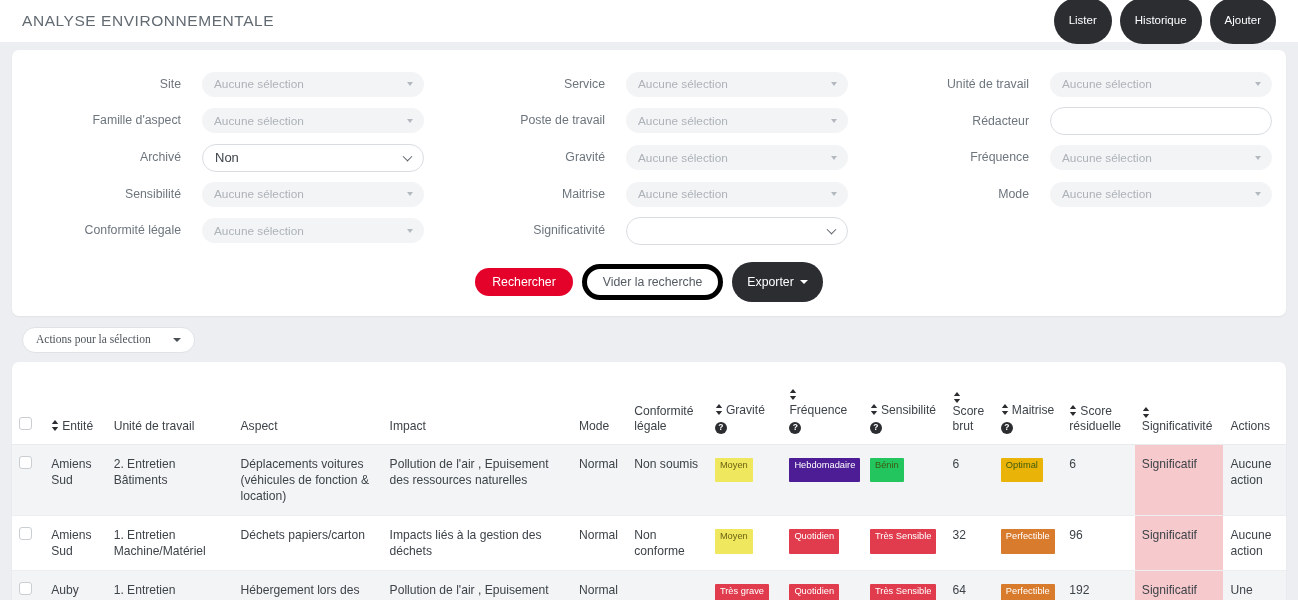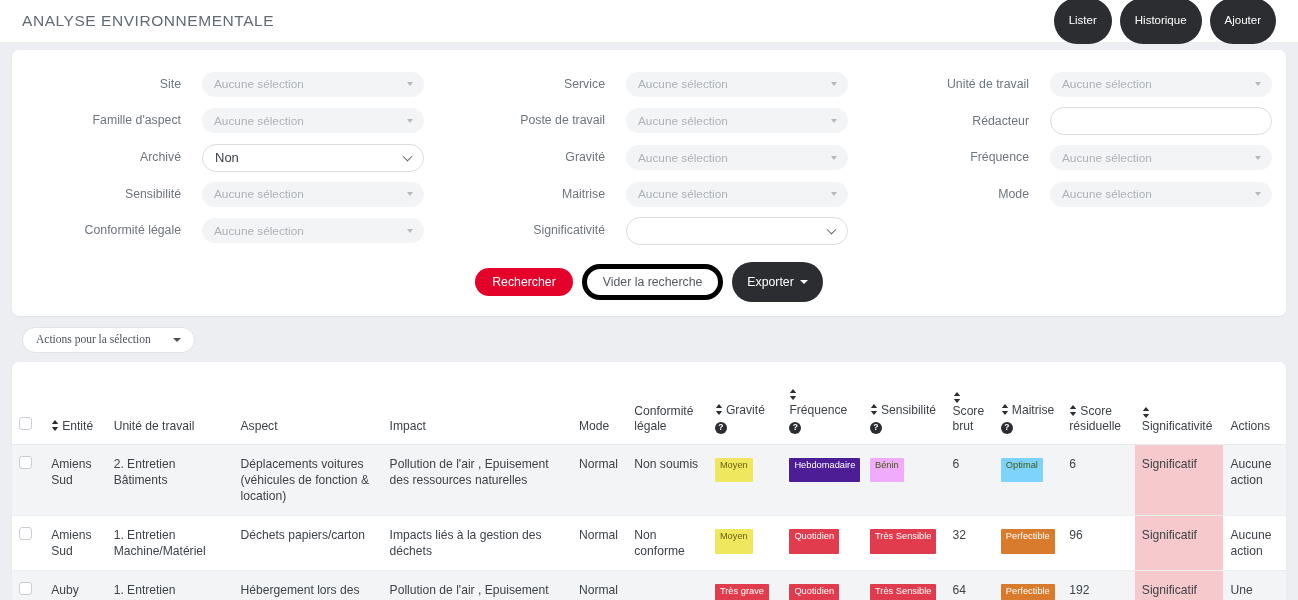--- a/index.html
+++ b/index.html
@@ -488,23 +488,23 @@
         <tr class="odd">
           <td><span class="cbx"></span></td>
           <td>Amiens Sud</td>
           <td>2. Entretien Bâtiments</td>
           <td>Déplacements voitures (véhicules de fonction &amp; location)</td>
           <td>Pollution de l'air , Epuisement des ressources naturelles</td>
           <td>Normal</td>
           <td>Non soumis</td>
           <td><span class="badge" style="background:#efe75e;color:#6d6212">Moyen</span></td>
           <td><span class="badge" style="background:#4c1d95;color:#ffffff">Hebdomadaire</span></td>
-          <td><span class="badge" style="background:#f0abfc;color:#3d5a10">Bénin</span></td>
+          <td><span class="badge" style="background:#22c55e;color:#3d5a10">Bénin</span></td>
           <td>6</td>
-          <td><span class="badge" style="background:#7dd3fc;color:#3d5a10">Optimal</span></td>
+          <td><span class="badge" style="background:#eab308;color:#3d5a10">Optimal</span></td>
           <td>6</td>
           <td class="sig sig-pink">Significatif</td>
           <td>Aucune action</td>
         </tr>
         <tr class="even">
           <td><span class="cbx"></span></td>
           <td>Amiens Sud</td>
           <td>1. Entretien Machine/Matériel</td>
           <td>Déchets papiers/carton</td>
           <td>Impacts liés à la gestion des déchets</td>

